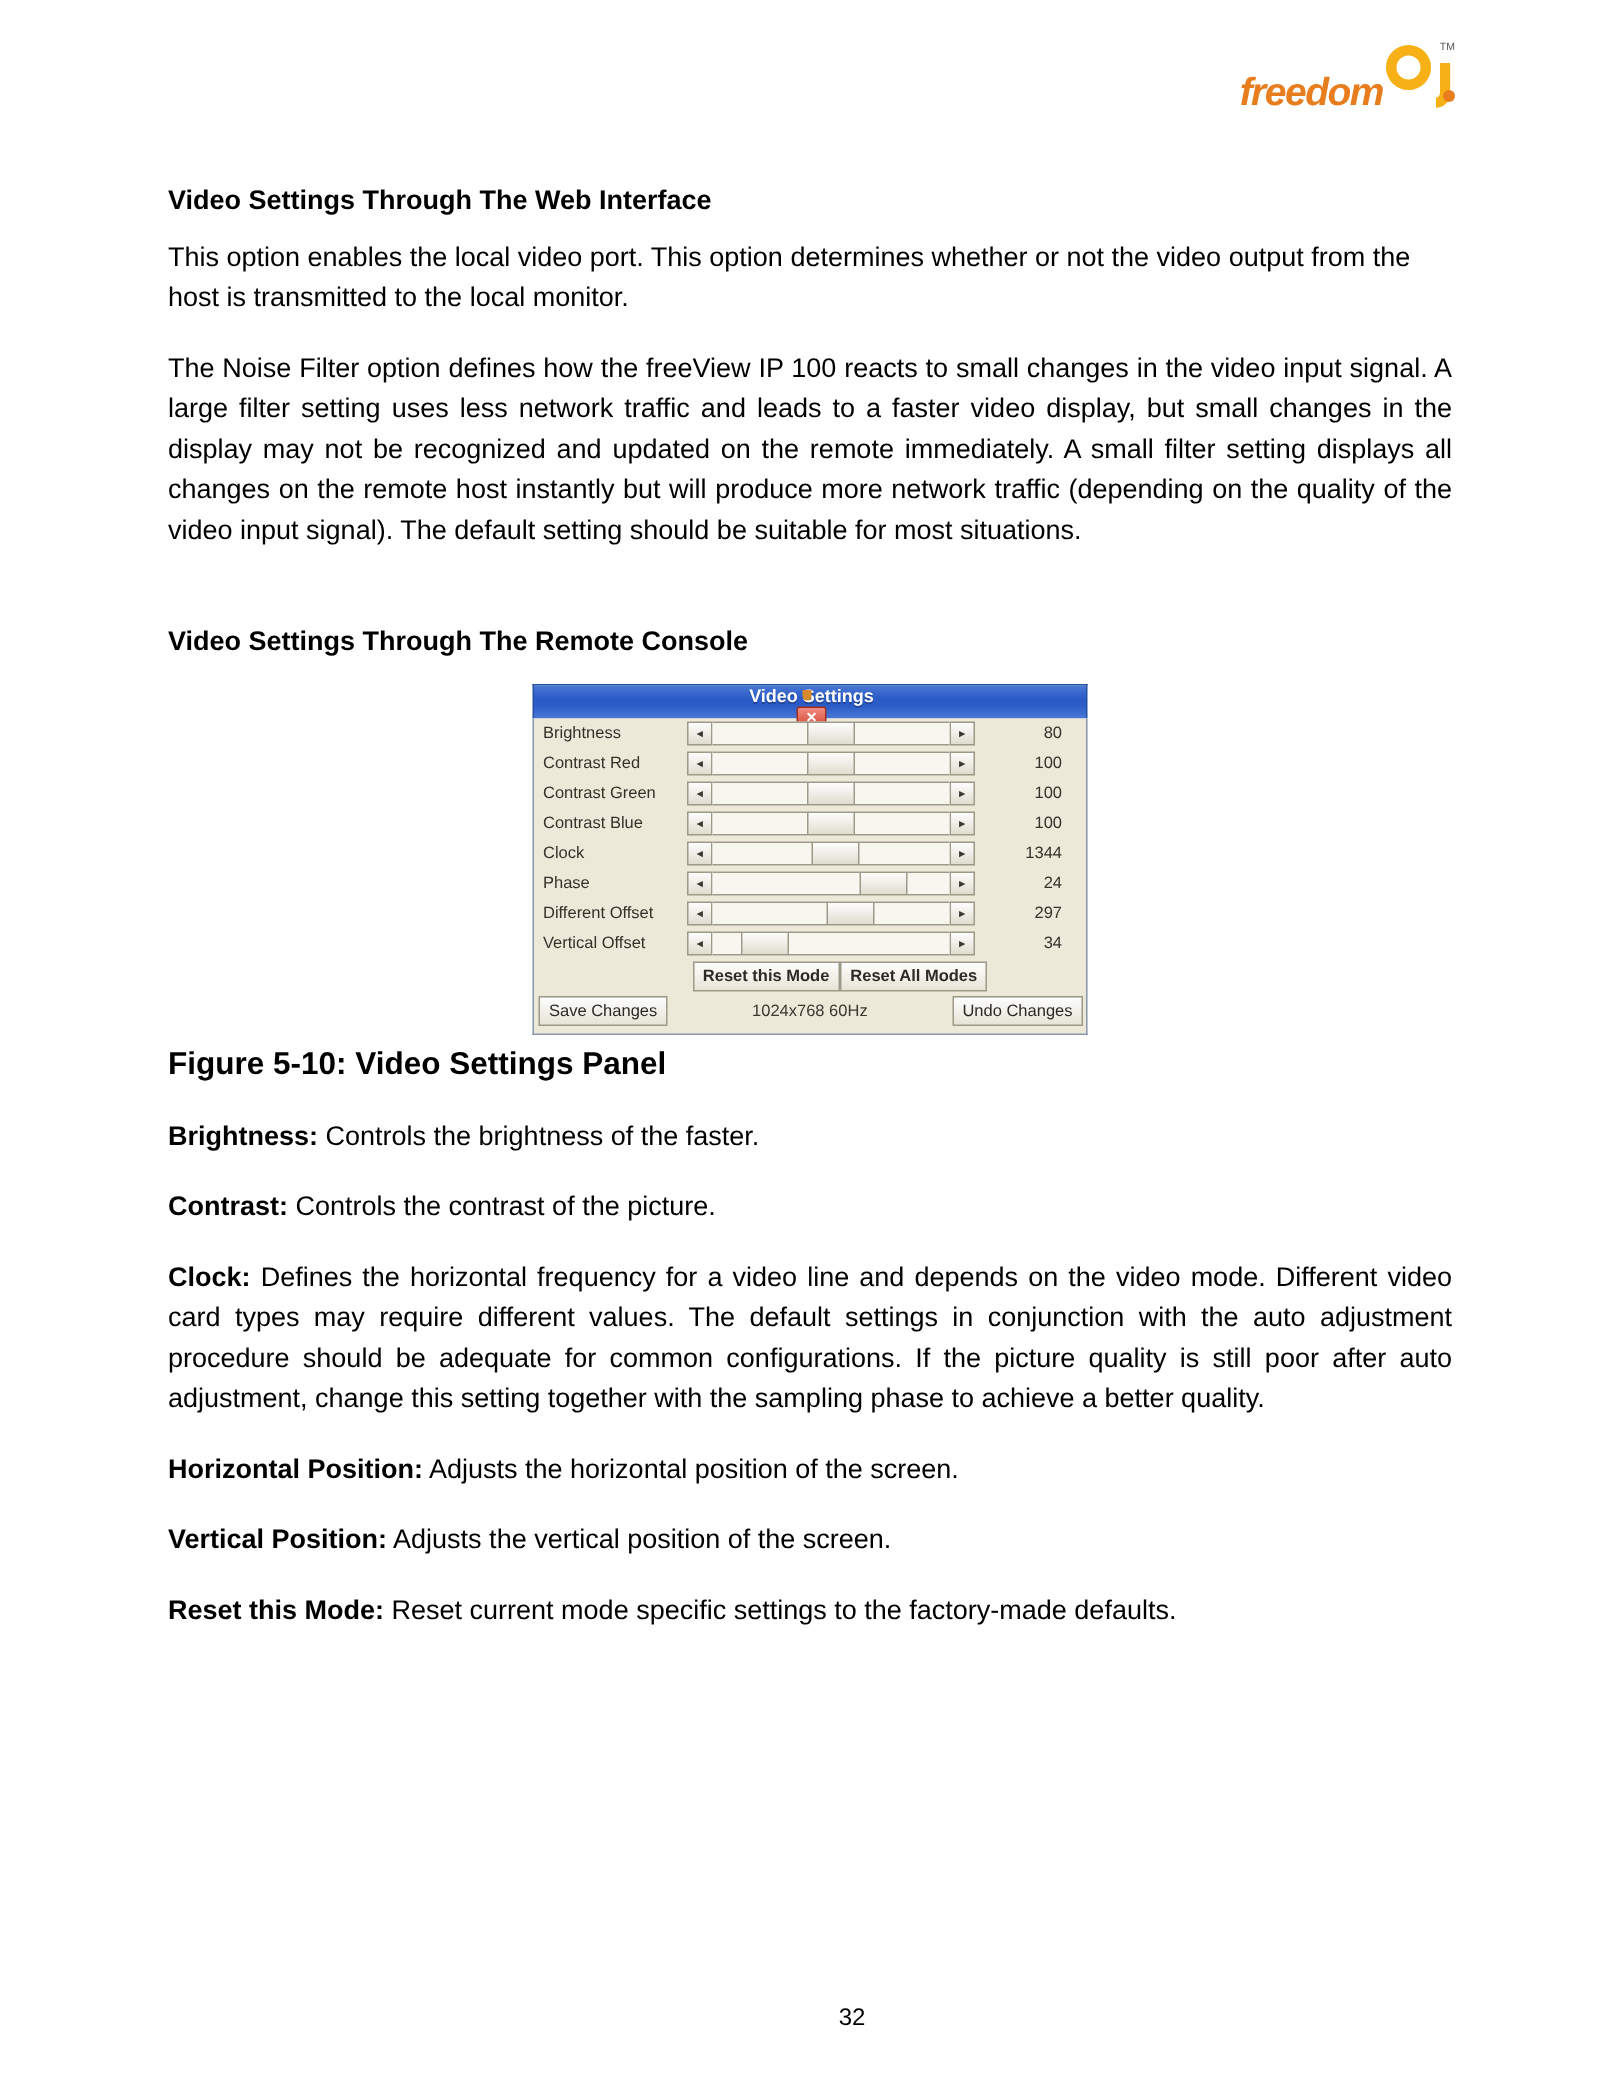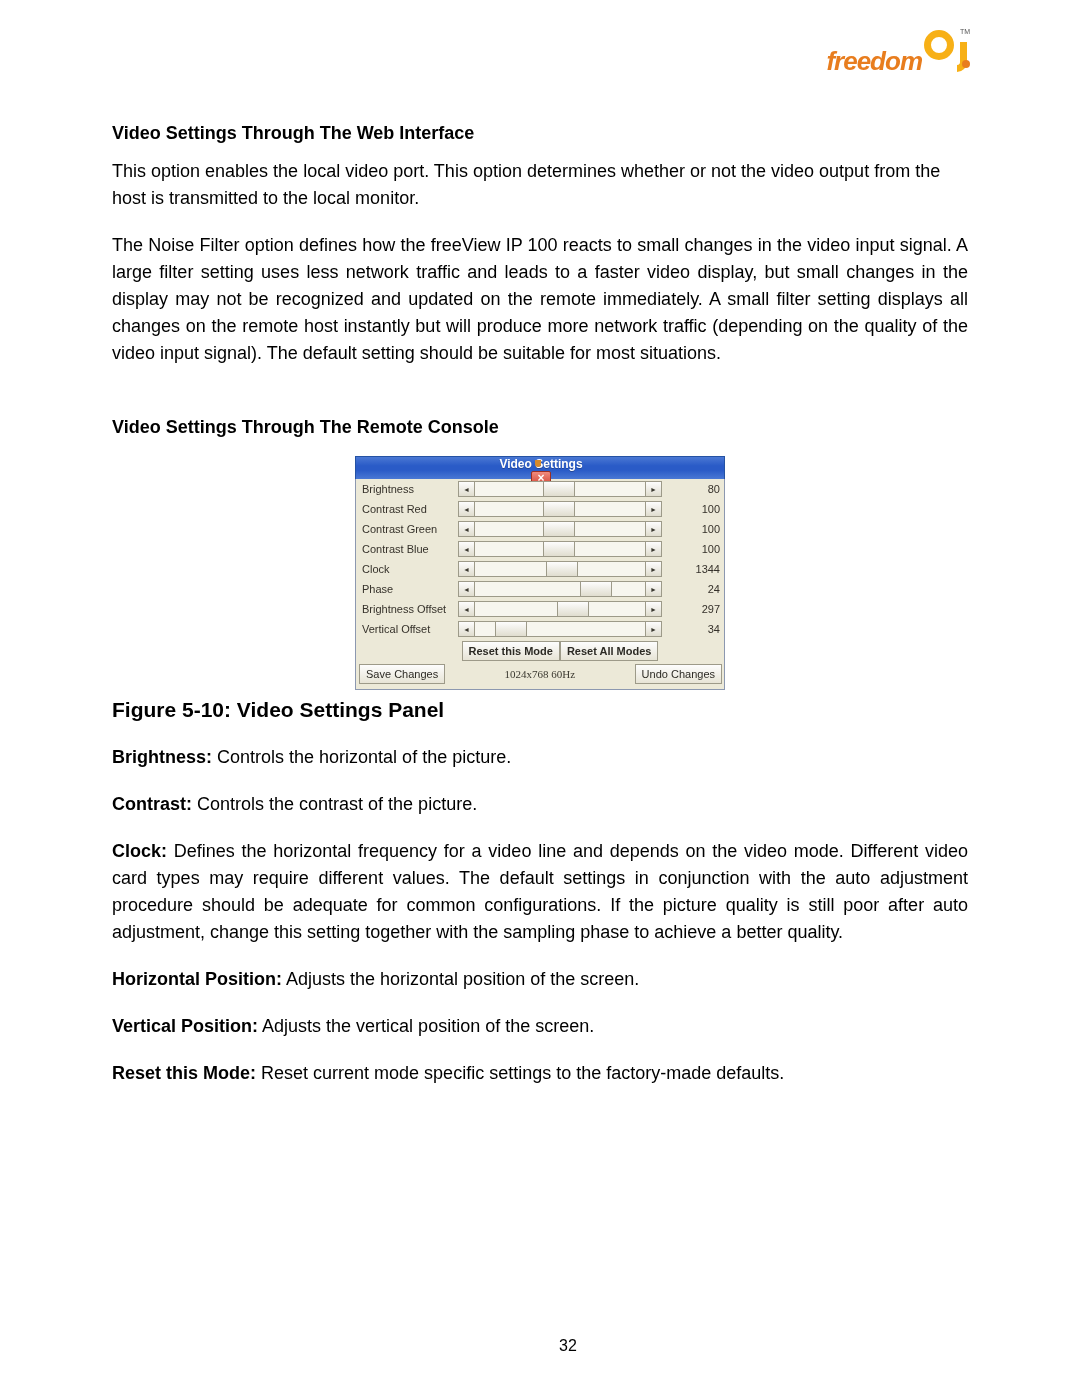--- a/index.html
+++ b/index.html
@@ -135,21 +135,21 @@
     background:#ece9d8;
     border:1px solid #8c98b0;
     border-top:none;
     font-size:11px;
     color:#35312a;
     padding-bottom:3px;
   }
   .row{
     display:flex;align-items:center;
     height:18px;
-    padding:1px 0 1px 6px;
+    padding:1px 12px 1px 6px;
   }
   .row .lbl{ width:92px; }
   .row .val{ width:54px; text-align:right; padding-right:4px;}
   .scroll{
     flex:1;
     height:16px;
     display:flex;align-items:stretch;
     margin:0 4px;
   }
   .arrow{
@@ -187,21 +187,21 @@
     display:flex;justify-content:center;gap:0;
     padding:2px 0 1px 0;
     margin-left:98px;margin-right:58px;font-weight:bold;
   }
   .footer-row{
     display:flex;align-items:center;
     padding:2px 2px 2px 3px;
     gap:12px;
   }
   .footer-row .mode{
-    flex:1;text-align:center;font-size:11px;color:#3a382f;font-family:Liberation Serif, serif;
+    flex:1;text-align:center;font-size:11px;color:#3a382f;
   }
 
   .fig-caption{
     text-align:left;
     font-weight:bold;
     font-size:21px;
     margin:6px 0 22px 0;
   }
   .page-num{
     position:absolute;
@@ -296,21 +296,21 @@
             <span class="scroll">
               <span class="arrow">◄</span>
               <span class="track">
                 <span class="thumb" style="left: 62%;"></span>
               </span>
               <span class="arrow">►</span>
             </span>
             <span class="val">24</span>
           </div>
           <div class="row">
-            <span class="lbl">Brightness Offset</span>
+            <span class="lbl">Different Offset</span>
             <span class="scroll">
               <span class="arrow">◄</span>
               <span class="track">
                 <span class="thumb" style="left: 48%;"></span>
               </span>
               <span class="arrow">►</span>
             </span>
             <span class="val">297</span>
           </div>
           <div class="row">
@@ -333,21 +333,21 @@
         <span class="btn">Save Changes</span>
         <span class="mode">1024x768 60Hz</span>
         <span class="btn">Undo Changes</span>
       </div>
     </div>
   </div>
 
   <div class="fig-caption">Figure 5-10: Video Settings Panel</div>
 
   <p>
-    <span class="term">Brightness:</span><span> Controls the horizontal of the picture.</span>
+    <span class="term">Brightness:</span><span> Controls the brightness of the faster.</span>
   </p>
   <p>
     <span class="term">Contrast:</span><span> Controls the contrast of the picture.</span>
   </p>
   <p class="justify">
     <span class="term">Clock:</span><span> Defines the horizontal frequency for a video line and depends on the video mode. Different video card types may require different values. The default settings in conjunction with the auto adjustment procedure should be adequate for common configurations. If the picture quality is still poor after auto adjustment, change this setting together with the sampling phase to achieve a better quality.</span>
   </p>
   <p>
     <span class="term">Horizontal Position:</span><span> Adjusts the horizontal position of the screen.</span>
   </p>

